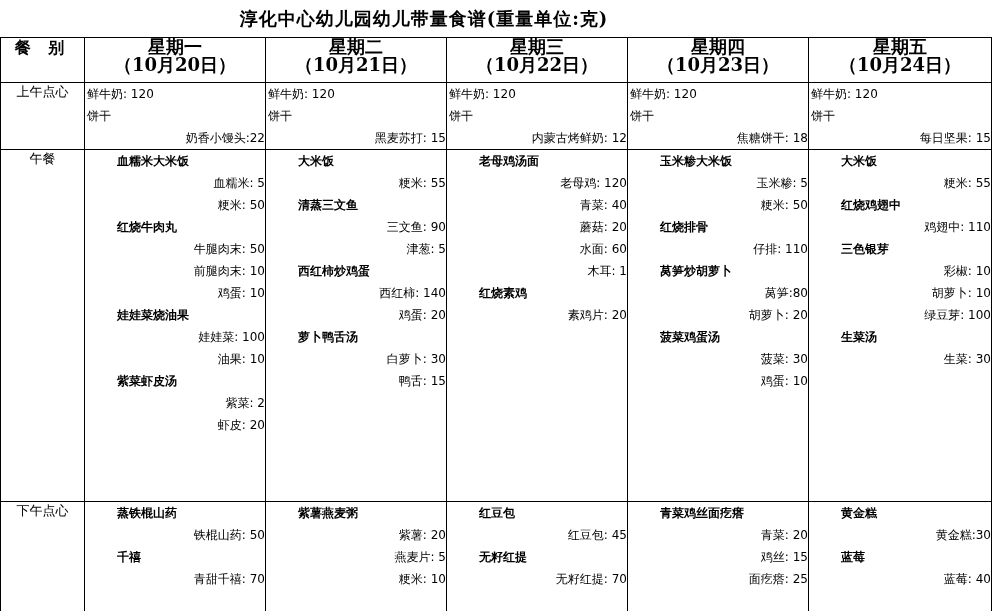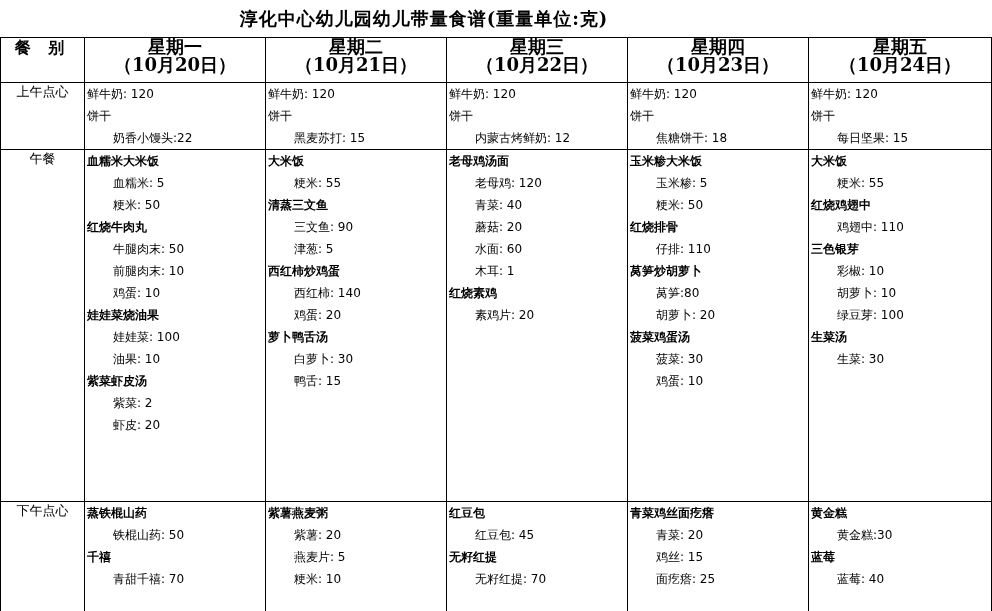--- a/index.html
+++ b/index.html
@@ -14,22 +14,22 @@
   th.day { height:44px; text-align:center; vertical-align:middle;
            font-family: "DejaVu Serif", "Liberation Serif", serif; font-weight:bold;
            font-size:18px; line-height:18px; }
   th.meal-h { text-align:center; vertical-align:middle; font-weight:bold; font-size:16px;
               font-family: "DejaVu Serif", "Liberation Serif", serif; letter-spacing:6px; }
   td.meal { text-align:center; vertical-align:middle; font-weight:normal; font-size:13px;margin-top:10px; }
   tr.r-am td.cell { height:64px; }
   tr.r-lunch td.cell { height:351px; }
   tr.r-pm td.cell { height:109px; }
   .line { font-size:12px; line-height:22px; height:22px; white-space:nowrap; padding-left:2px; }
-  .dish { font-weight:bold; }
-  .ing { padding-left:28px; }
+  .dish { font-weight:bold;margin-left:30px; }
+  .ing { padding-left:28px;text-align:right; }
   tr.r-lunch td.cell { padding-top:0px; }
 </style>
 </head>
 <body>
 
 <div class="title">淳化中心幼儿园幼儿带量食谱(重量单位:克)</div>
 
 <table class="menu">
   <colgroup>
     <col style="width:84px">

